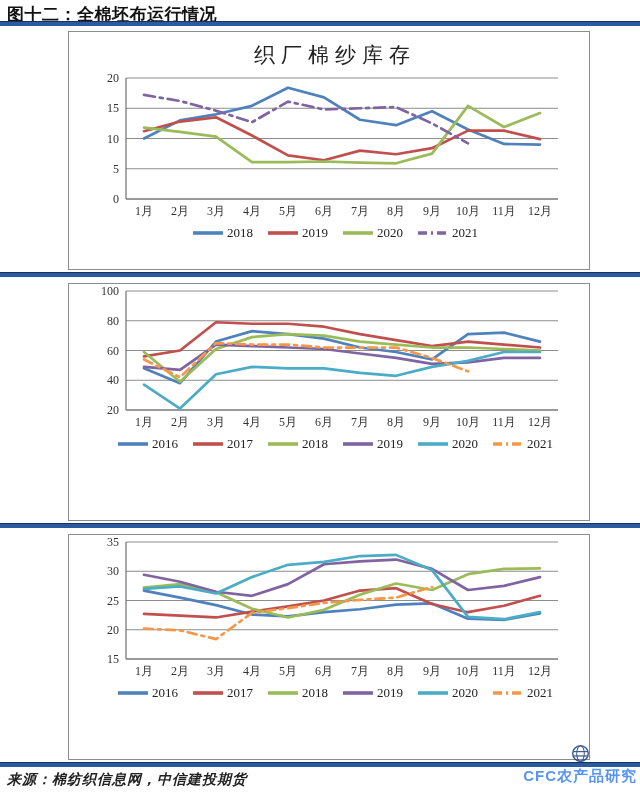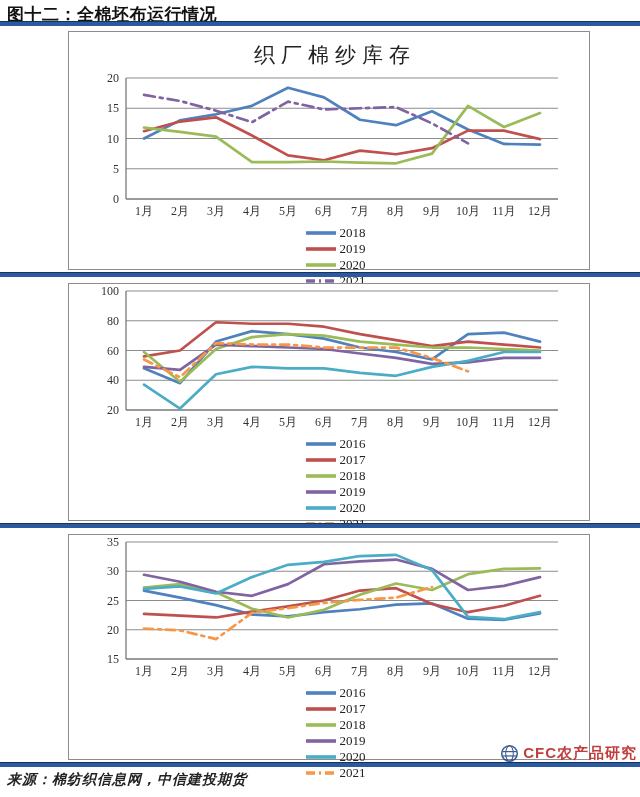--- a/index.html
+++ b/index.html
@@ -16,30 +16,30 @@
     display:flex;flex-direction:column;align-items:center;padding-left:12px;
   }
   .cb1{top:31px;height:237px;} .cb2{top:283px;height:236px;} .cb3{top:534px;height:224px;}
   .chart-title{
     margin:9px 0 2px 0;font-size:21px;font-weight:400;color:#222;
     font-family:"Liberation Serif","DejaVu Serif",serif;letter-spacing:6px;text-align:center;
   }
   svg.plot{display:block;flex:none;}
   .tick{font-size:12px;fill:#333;font-family:"Liberation Serif","DejaVu Serif",serif;}
   .legend{display:flex;justify-content:center;align-items:center;margin-top:2px;
-    font-family:"Liberation Serif","DejaVu Serif",serif;font-size:13px;color:#222;flex-direction:column;}
+    font-family:"Liberation Serif","DejaVu Serif",serif;font-size:13px;color:#222;}
   .legend-item{display:inline-flex;align-items:center;margin:0 7px;white-space:nowrap;}
   .legend-item svg{margin-right:3px;}
   .src{
     position:absolute;left:7px;top:771px;font-size:14px;font-weight:bold;font-style:italic;
     color:#222;font-family:"Liberation Serif","DejaVu Serif",serif;letter-spacing:1px;
   }
   .watermark{
     position:absolute;right:3px;top:744px;display:flex;align-items:center;gap:4px;
-    color:#b91c1c;opacity:.85;font-weight:bold;font-size:15px;letter-spacing:1px;z-index:5;
+    color:#3b82f6;opacity:.85;font-weight:bold;font-size:15px;letter-spacing:1px;z-index:5;flex-direction:column;
   }
 </style>
 </head>
 <body>
 
 <div class="hdr">图十二：全棉坯布运行情况</div>
 <div class="rule r1"></div>
 
 <section class="chart-box cb1">
   <div class="chart-title">织厂棉纱库存</div>

